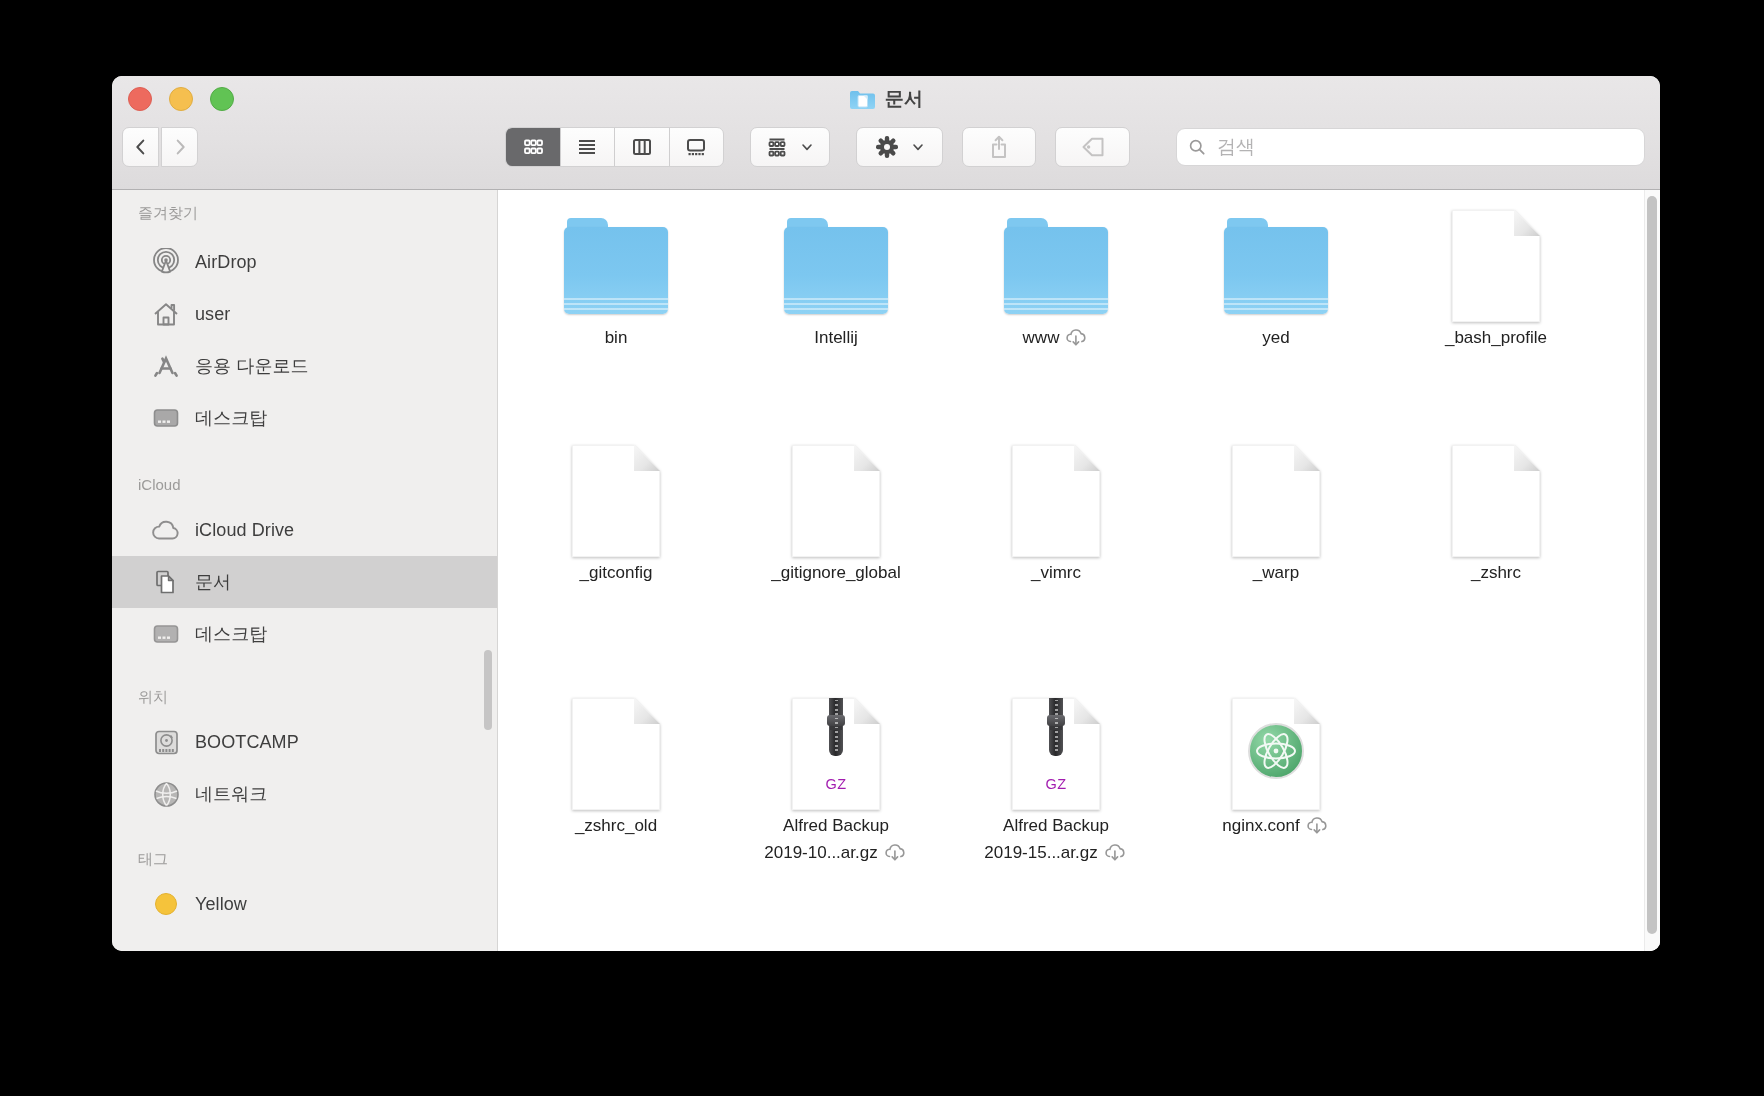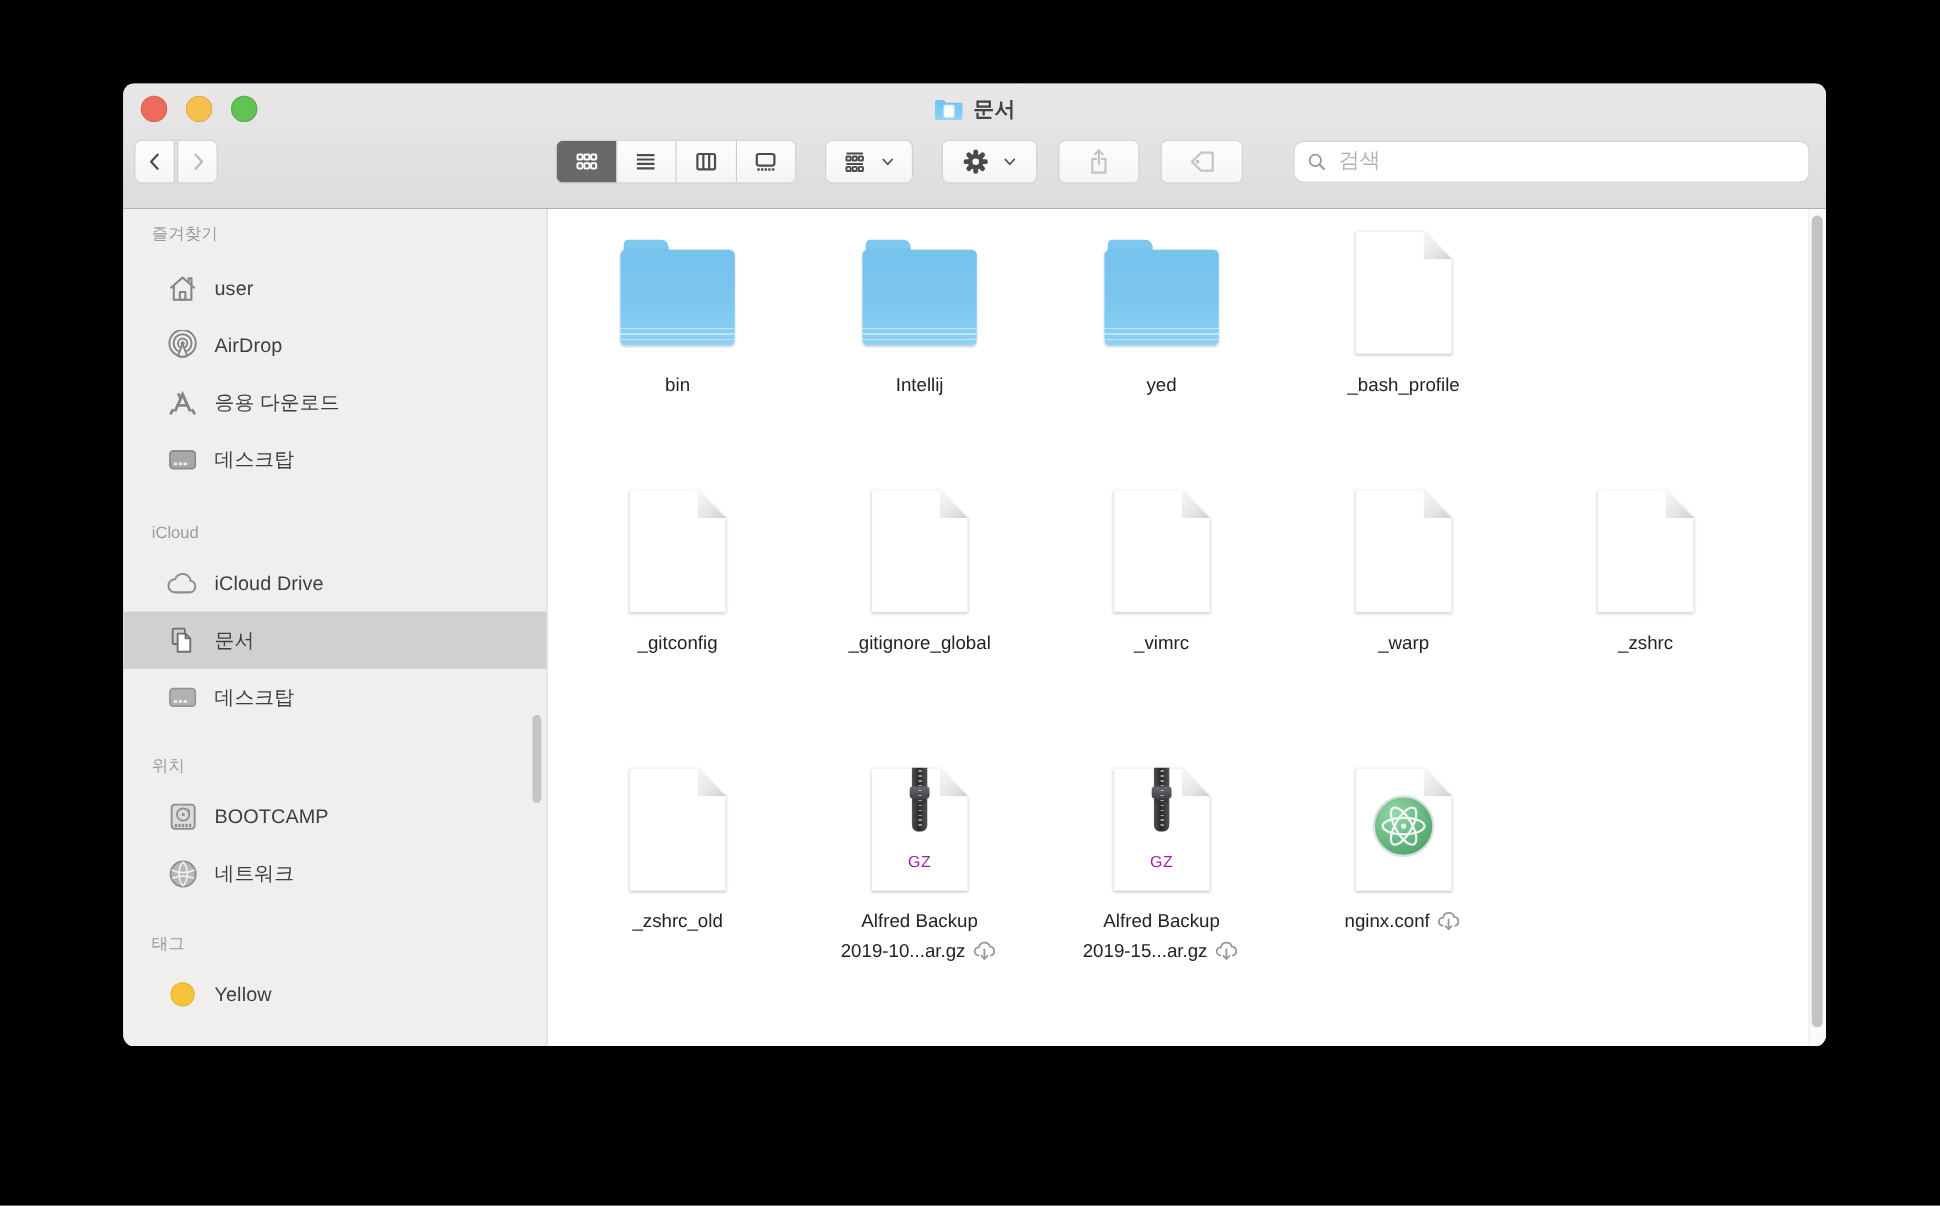--- a/index.html
+++ b/index.html
@@ -83,21 +83,21 @@
     position:absolute;right:0;top:0;bottom:0;width:16px;background:#fafafa;border-left:1px solid #ebebeb;box-sizing:border-box;
   }
   .vscroll-thumb{position:absolute;right:3px;top:6px;width:10px;height:738px;border-radius:5px;background:#c3c3c3;}
   .grid-row{position:absolute;left:8px;display:flex;}
   .row-1{top:18px;}
   .row-2{top:253px;}
   .row-3{top:506px;}
   .cell{width:220px;display:flex;flex-direction:column;align-items:center;}
   .icon-box{height:116px;display:flex;align-items:center;justify-content:center;}
   .file-label{
-    margin-top:12px;font-size:17px;color:#222;text-align:center;line-height:27px;
+    margin-top:0;font-size:17px;color:#222;text-align:center;line-height:27px;
     display:flex;flex-direction:column;align-items:center;
   }
   .label-line{display:flex;align-items:center;gap:5px;white-space:nowrap;}
   
   .icon-folder{width:104px;height:96px;position:relative;}
   .icon-folder .tab{
     position:absolute;top:0;left:3px;width:41px;height:17px;border-radius:4px 7px 0 0;
     background:#7ec8f0;
   }
   .icon-folder .fbody{
@@ -288,45 +288,45 @@
       <input type="text" placeholder="검색" style="">
     </div>
   </div>
 
   <div class="sidebar">
 
     <div class="sb-header">즐겨찾기</div>
 
     <div class="sb-item">
       <span class="sb-ic">
+        <svg width="28" height="28" viewBox="0 0 28 28">
+          <g fill="none" stroke="#868686" stroke-width="1.8">
+            <circle cx="14" cy="12" r="4.2"></circle>
+            <circle cx="14" cy="12" r="8.2"></circle>
+            <circle cx="14" cy="12" r="12"></circle>
+          </g>
+          <path d="M14 12.5 L9.8 23.6 a12 12 0 0 0 8.4 0 Z" fill="#f0efee" stroke="#868686" stroke-width="1.8" stroke-linejoin="round"></path>
+          <circle cx="14" cy="12" r="1.8" fill="#868686"></circle>
+        </svg>
+      </span>
+      <span class="sb-label">AirDrop</span>
+    </div>
+
+    <div class="sb-item">
+      <span class="sb-ic">
         <svg width="28" height="26" viewBox="0 0 28 26">
           <g fill="none" stroke="#868686" stroke-width="1.9" stroke-linejoin="round">
             <path d="M3 13 L14 3.2 L25 13"></path>
             <path d="M6 11 V23.5 H22 V11"></path>
             <rect x="11.5" y="16.5" width="5" height="7"></rect>
             <path d="M19.5 7.5 V4 h2.6 v5.8"></path>
           </g>
         </svg>
       </span>
       <span class="sb-label">user</span>
-    </div>
-
-    <div class="sb-item">
-      <span class="sb-ic">
-        <svg width="28" height="28" viewBox="0 0 28 28">
-          <g fill="none" stroke="#868686" stroke-width="1.8">
-            <circle cx="14" cy="12" r="4.2"></circle>
-            <circle cx="14" cy="12" r="8.2"></circle>
-            <circle cx="14" cy="12" r="12"></circle>
-          </g>
-          <path d="M14 12.5 L9.8 23.6 a12 12 0 0 0 8.4 0 Z" fill="#f0efee" stroke="#868686" stroke-width="1.8" stroke-linejoin="round"></path>
-          <circle cx="14" cy="12" r="1.8" fill="#868686"></circle>
-        </svg>
-      </span>
-      <span class="sb-label">AirDrop</span>
     </div>
 
     <div class="sb-item">
       <span class="sb-ic">
         <svg width="28" height="26" viewBox="0 0 28 26">
           <g fill="none" stroke="#868686" stroke-width="2.6" stroke-linecap="round">
             <path d="M7.5 20 L14 5.5 L20.5 20"></path>
             <path d="M9.6 15.5 H18.4"></path>
             <path d="M12 9 L10.4 5.6"></path>
             <path d="M5 20 L3.4 22.6"></path>
@@ -455,20 +455,40 @@
             <div class="icon-folder">
               <div class="tab"></div>
               <div class="fbody"></div>
             </div>
           </div>
         <div class="file-label">
             <span class="label-line">
               <span>Intellij</span>
             </span>
           </div>
+      </div>
+      <div class="cell">
+        <div class="icon-box">
+            <div class="icon-folder">
+              <div class="tab"></div>
+              <div class="fbody"></div>
+            </div>
+          </div>
+        <div class="file-label">
+            <span class="label-line">
+              <span>www</span>
+          <svg class="inline-cloud" width="25" height="19" viewBox="0 0 25 19">
+            <path d="M6.5 13.5 a3.6 3.6 0 0 1 .4-7.2 A5.2 5.2 0 0 1 17 5.6 a4.1 4.1 0 0 1 .9 8" fill="none" stroke="#979797" stroke-width="1.6" stroke-linecap="round"></path>
+            <g stroke="#979797" stroke-width="1.6" fill="none" stroke-linecap="round" stroke-linejoin="round">
+              <line x1="11.9" y1="8" x2="11.9" y2="16.5"></line>
+                  <path d="M9.2 13.9 L11.9 16.7 L14.6 13.9"></path>
+            </g>
+          </svg>
+            </span>
+        </div>
       </div>
       <div class="cell">
         <div class="icon-box">
             <div class="icon-folder">
               <div class="tab"></div>
               <div class="fbody"></div>
             </div>
           </div>
         <div class="file-label">
             <span class="label-line">

